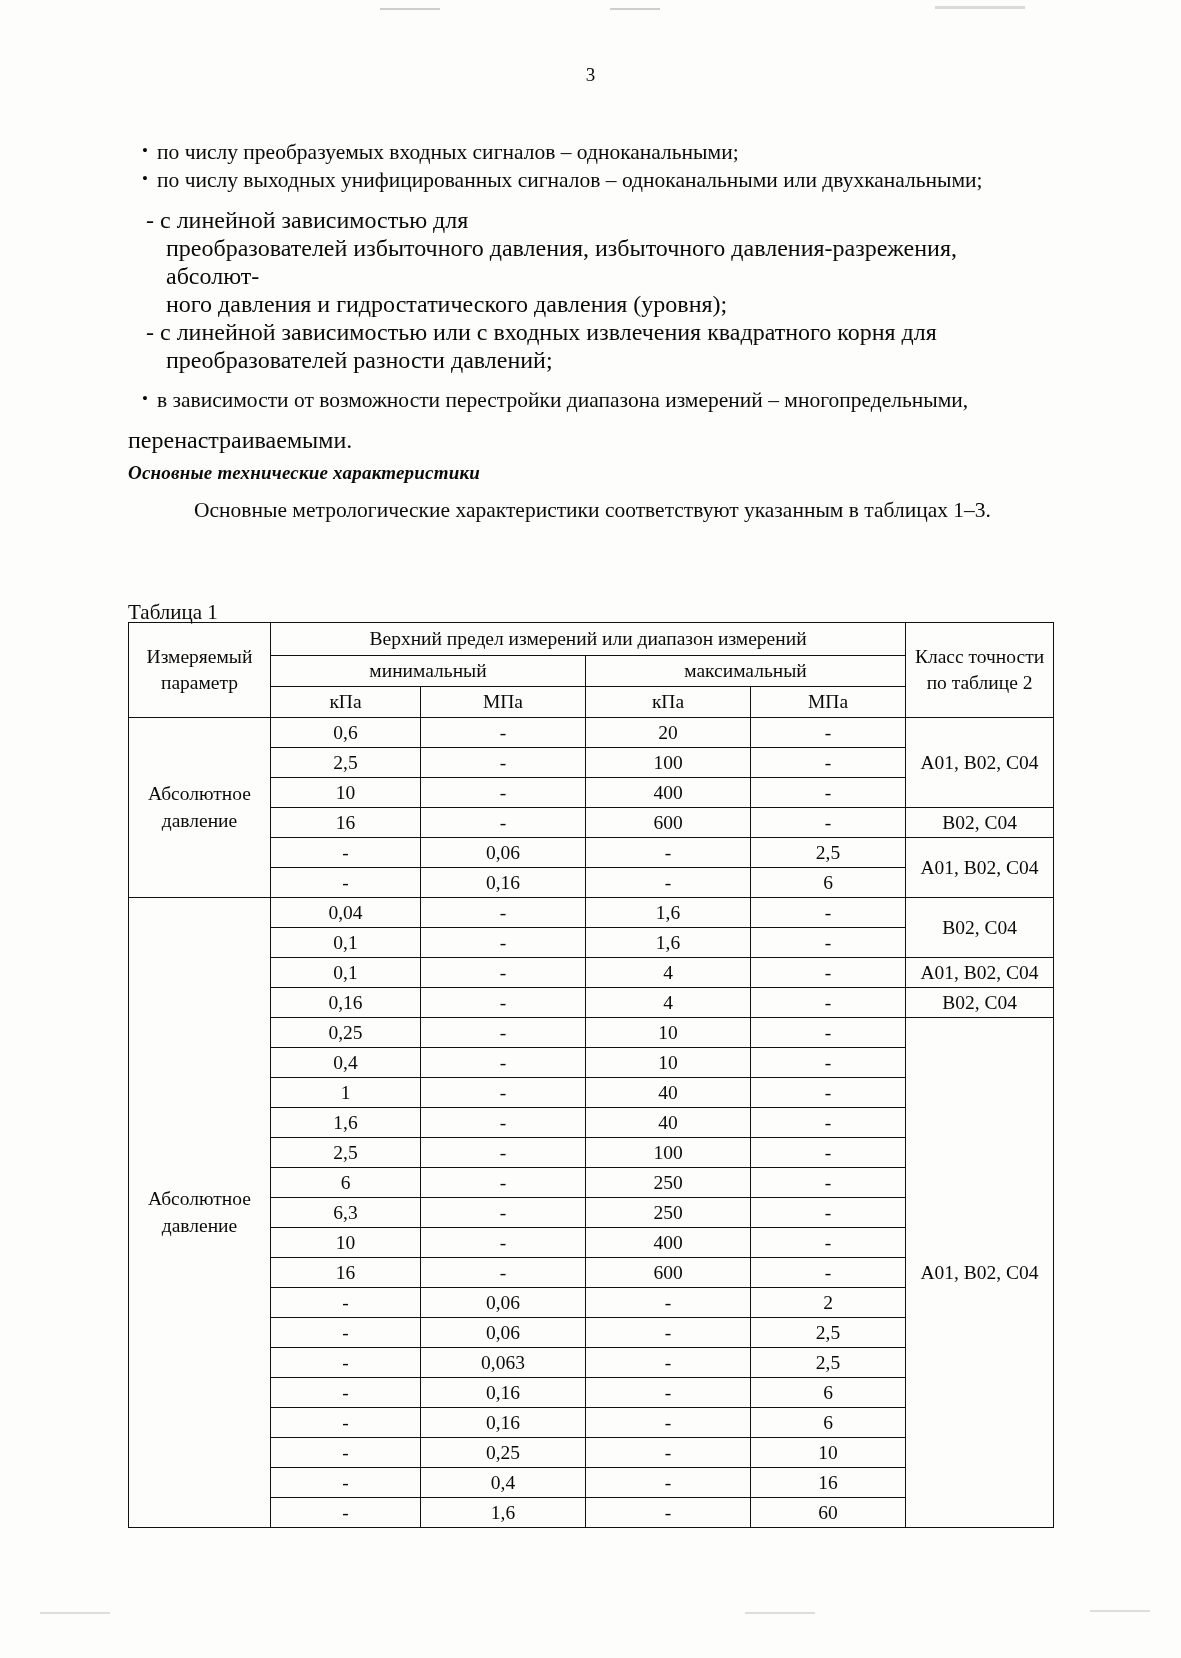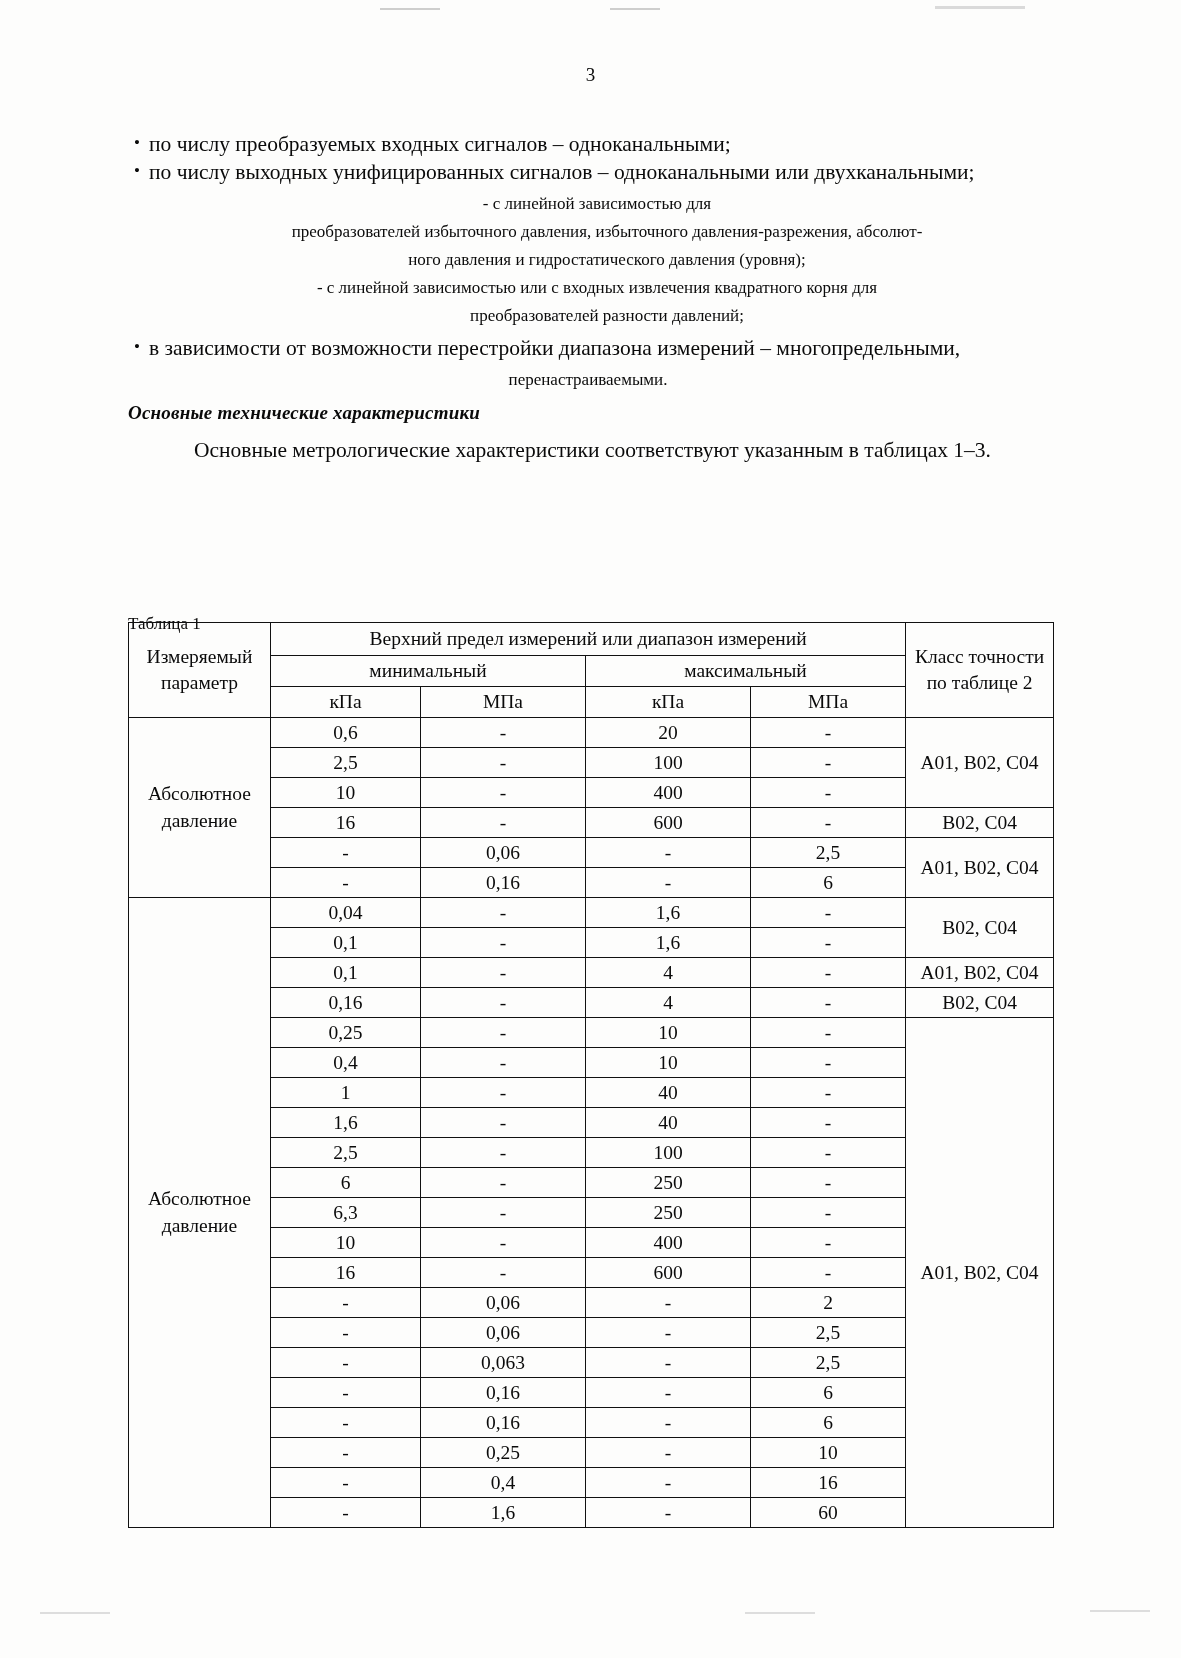--- a/index.html
+++ b/index.html
@@ -43,42 +43,41 @@
 
   .para-intro {
     font-size: 21.5px;
     line-height: 28px;
     text-indent: 54px;
     margin: 0 0 2px 0;
   }
 
   ul.bullets {
     list-style: none;
-    margin: 4px;
+    margin: 12px;
     padding: 0;
   }
   ul.bullets > li {
     font-size: 21.5px;
     line-height: 28px;
     position: relative;
     padding-left: 17px;
     margin: 0;
   }
   ul.bullets > li.bullet::before {
     content: "\2022";
     position: absolute;
     left: 2px;
     top: -1px;
     font-size: 17px;
   }
   .sub-line {
-    font-size: 17px;
+    font-size: 24px;
     line-height: 28px;
     padding-left: 18px;
-    text-align: center;
   }
   .sub-line.cont {
     padding-left: 38px;
   }
 
   .para-just {
     font-size: 21.5px;
     line-height: 42px;
     text-align: justify;
     text-indent: 54px;
@@ -100,22 +99,22 @@
   }
   .para-after-title {
     font-size: 21.5px;
     line-height: 28px;
     text-indent: 54px;
     margin: 12px;
   }
   .table-caption {
     position: absolute;
     left: 128px;
-    top: 614px;
-    font-size: 17px;
+    top: 600px;
+    font-size: 21px;
   }
 
   
   table.spec {
     position: absolute;
     left: 128px;
     top: 622px;
     width: 925px;
     border-collapse: collapse;
     font-size: 19.5px;

